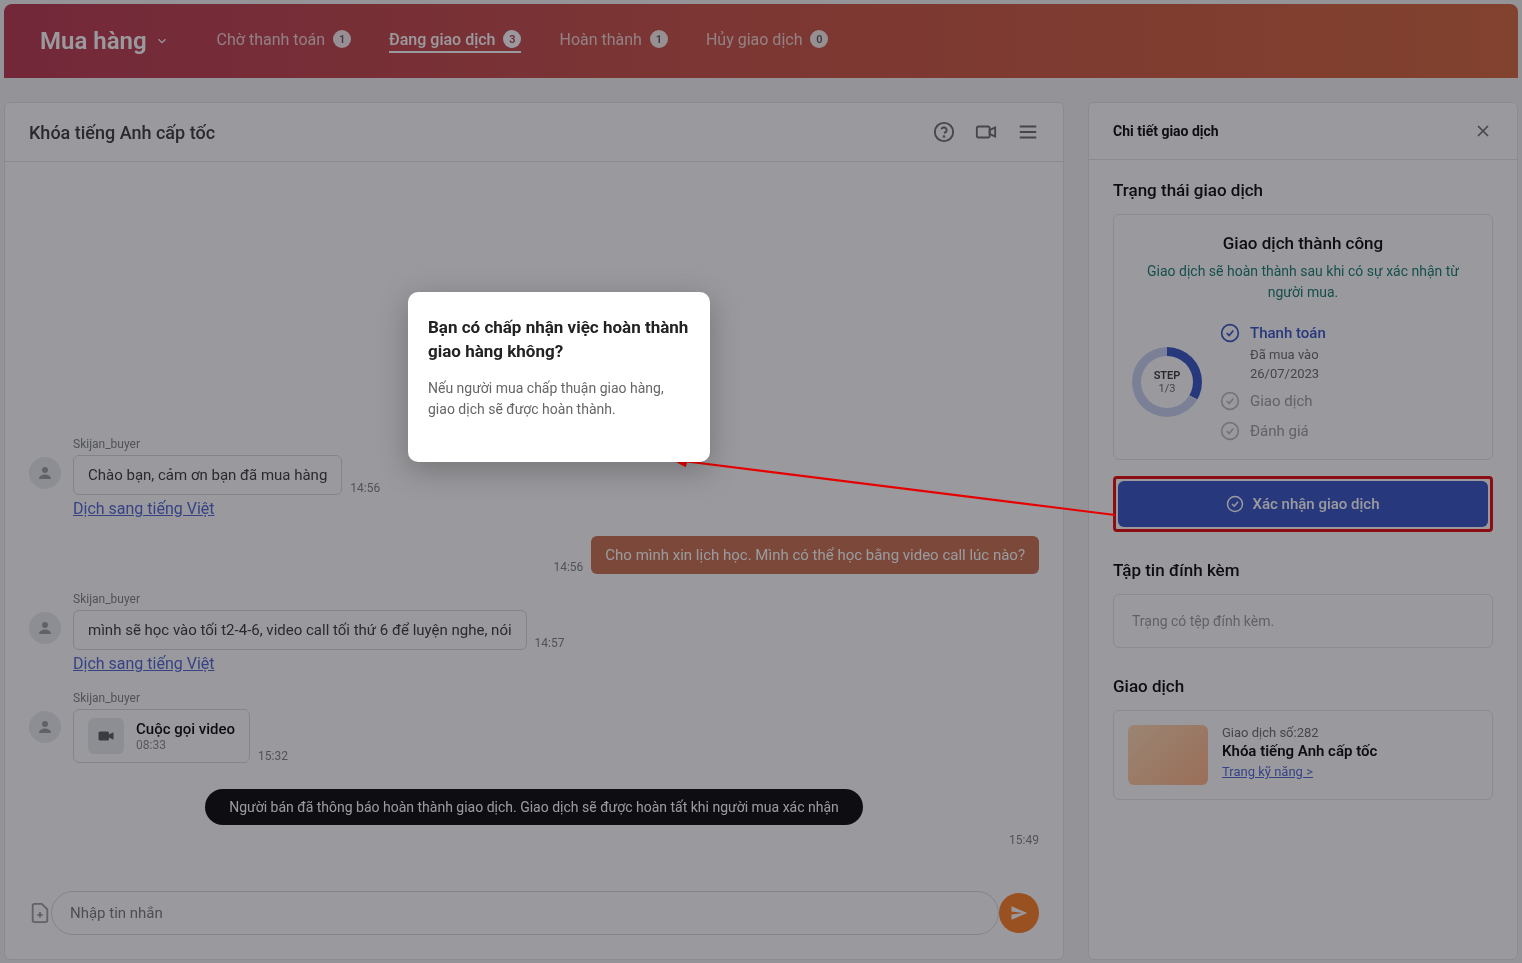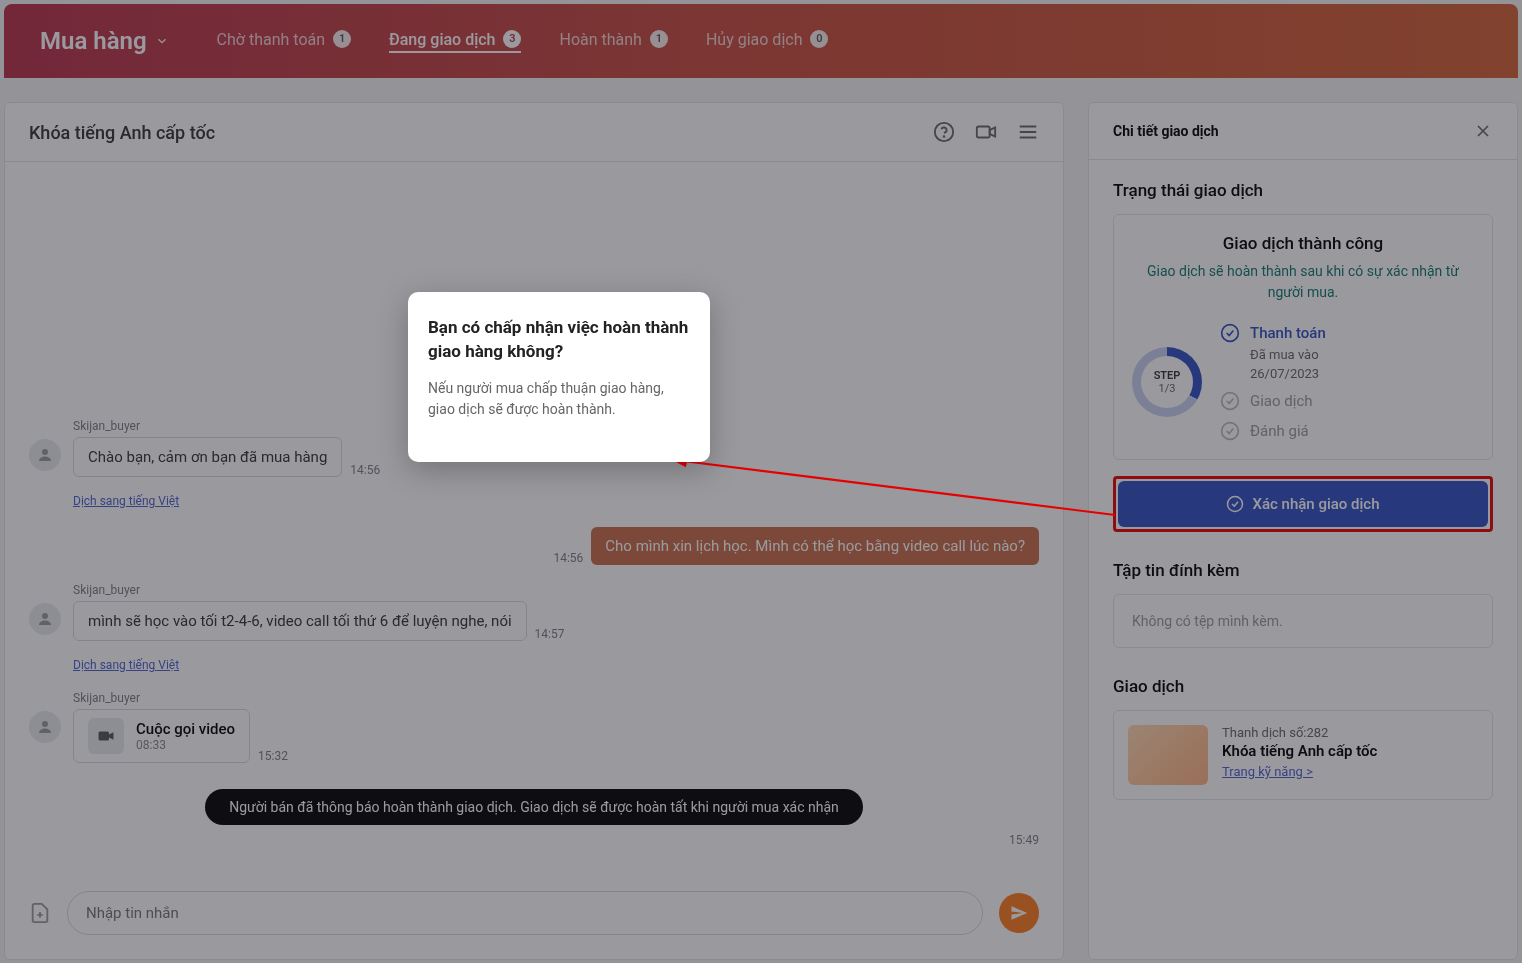--- a/index.html
+++ b/index.html
@@ -1,50 +1,50 @@
 <!DOCTYPE html>
 <html><head>
 <meta charset="utf-8">
 <style>
 * { box-sizing: border-box; margin: 0; padding: 0; font-family: -apple-system, BlinkMacSystemFont, "Segoe UI", Roboto, sans-serif; }
 body { background: #f5f5f5; width: 1522px; height: 963px; position: relative; }
 
 .header { background: linear-gradient(90deg, #b83049 0%, #c94b3c 50%, #d25f34 100%); padding: 0 36px; height: 74px; display: flex; align-items: center; border-radius: 8px 8px 0 0; margin: 4px; }
 .nav-title { color: #fff; font-size: 24px; font-weight: 600; margin-right: 48px; display: flex; align-items: center; gap: 8px; }
 .nav-tabs { display: flex; gap: 38px; }
-.nav-tab { color: rgba(255,255,255,0.75); font-size: 16px; display: flex; gap: 8px; padding-bottom: 4px; cursor: pointer; }
+.nav-tab { color: rgba(255,255,255,0.75); font-size: 16px; display: flex; align-items: center; gap: 8px; padding-bottom: 4px; cursor: pointer; }
 .nav-tab.active { color: #fff; border-bottom: 2px solid #fff; padding-bottom: 2px; font-weight: 500; }
 .badge { background: rgba(255,255,255,0.9); color: #555; width: 18px; height: 18px; border-radius: 50%; display: flex; align-items: center; justify-content: center; font-size: 11px; font-weight: 600; }
 .nav-tab.active .badge { background: #fff; color: #b83049; }
 
 .main-area { display: flex; gap: 24px; padding: 0 4px; height: 878px; }
 .chat-panel { flex: 1; background: #fff; border: 1px solid #e2e4e8; border-radius: 6px; display: flex; flex-direction: column; margin-top: 20px; }
 .chat-header { display: flex; align-items: center; justify-content: space-between; padding: 18px 24px; border-bottom: 1px solid #e2e4e8; }
 .chat-title { font-size: 18px; color: #333; font-weight: 500; }
 .chat-icons { display: flex; gap: 20px; color: #666; }
 
 .chat-body { flex: 1; padding: 20px 24px; overflow: hidden; display: flex; flex-direction: column; justify-content: flex-end; }
 .msg-group { margin-bottom: 18px; display: flex; gap: 12px; }
 .avatar { width: 32px; height: 32px; border-radius: 50%; background: #e8eaec; display: flex; align-items: center; justify-content: center; color: #999; flex-shrink: 0; margin-top: 20px; }
 .msg-content { flex: 1; }
 .sender { font-size: 12px; color: #7a7c80; margin-bottom: 4px; }
 .msg-row { display: flex; align-items: flex-end; gap: 8px; }
 .bubble { background: #fff; border: 1px solid #d6d8dc; border-radius: 6px; padding: 10px 14px; font-size: 15px; color: #333; }
 .bubble-video { display: flex; align-items: center; gap: 12px; background: #fff; border: 1px solid #d6d8dc; border-radius: 6px; padding: 8px 14px; }
 .video-icon-box { width: 36px; height: 36px; background: #e8eaec; border-radius: 6px; display: flex; align-items: center; justify-content: center; color: #555; }
 .msg-time { font-size: 12px; color: #7a7c80; text-align: right; }
-.translate { font-size: 12px; color: #4a5fd0; text-decoration: underline; margin-top: 17px; display: inline-block; cursor: pointer; }
+.translate { font-size: 16px; color: #4a5fd0; text-decoration: underline; margin-top: 4px; display: inline-block; cursor: pointer; }
 
 .msg-right { display: flex; justify-content: flex-end; align-items: flex-end; gap: 8px; margin-bottom: 18px; }
 .bubble-orange { background: #c66b47; color: #fff; border-radius: 6px; padding: 10px 14px; font-size: 15px; max-width: 450px; }
 
 .sys-msg { background: #000; color: #fff; border-radius: 20px; padding: 10px 24px; font-size: 14px; text-align: center; margin: 8px auto; max-width: 800px; }
 .sys-time { text-align: right; font-size: 12px; color: #7a7c80; margin-bottom: 8px; }
 
-.chat-input-area { display: flex; align-items: center; gap: 16px; padding: 16px 24px 24px; }
+.chat-input-area { display: flex; align-items: center; padding: 16px 24px 24px; }
 .attach-icon { color: #999; }
 .chat-input { flex: 1; border: 1px solid #d6d8dc; border-radius: 24px; padding: 12px 18px; font-size: 15px; color: #999; }
 .send-btn { width: 40px; height: 40px; border-radius: 50%; background: #ff7a1c; display: flex; align-items: center; justify-content: center; color: #fff; }
 
 .detail-panel { width: 430px; background: #fff; border: 1px solid #e2e4e8; border-radius: 6px; margin-top: 20px; padding: 0; }
 .detail-header { display: flex; justify-content: space-between; padding: 18px 24px; border-bottom: 1px solid #e2e4e8; align-items: center; }
 .detail-title { font-size: 14px; font-weight: 700; }
 .detail-body { padding: 20px 24px; }
 .section-title { font-size: 17px; font-weight: 500; margin-bottom: 14px; }
 
@@ -271,27 +271,27 @@
         <button class="confirm-btn" style="margin-top:0">
           <svg width="18" height="18" viewBox="0 0 24 24" fill="none" stroke="#fff" stroke-width="2">
               <circle cx="12" cy="12" r="10"></circle>
               <path d="M8 12l3 3 5-6"></path>
             </svg>
           <span>Xác nhận giao dịch</span>
         </button>
       </div>
 
       <div class="section-title" style="margin-top:28px">Tập tin đính kèm</div>
-      <div class="attach-box">Không có tệp mình kèm.</div>
+      <div class="attach-box">Trạng có tệp đính kèm.</div>
 
       <div class="section-title" style="margin-top:28px">Giao dịch</div>
       <div class="txn-box">
         <div class="txn-img"></div>
         <div class="txn-info">
-          <div class="txn-id">Thanh dịch số:282</div>
+          <div class="txn-id">Giao dịch số:282</div>
           <div class="txn-name">Khóa tiếng Anh cấp tốc</div>
           <span class="txn-link">Trang kỹ năng &gt;</span>
         </div>
       </div>
     </div>
   </div>
 </div>
 
 <div class="overlay"></div>
 <svg class="arrow-svg" width="450" height="80" viewBox="0 0 450 80">

